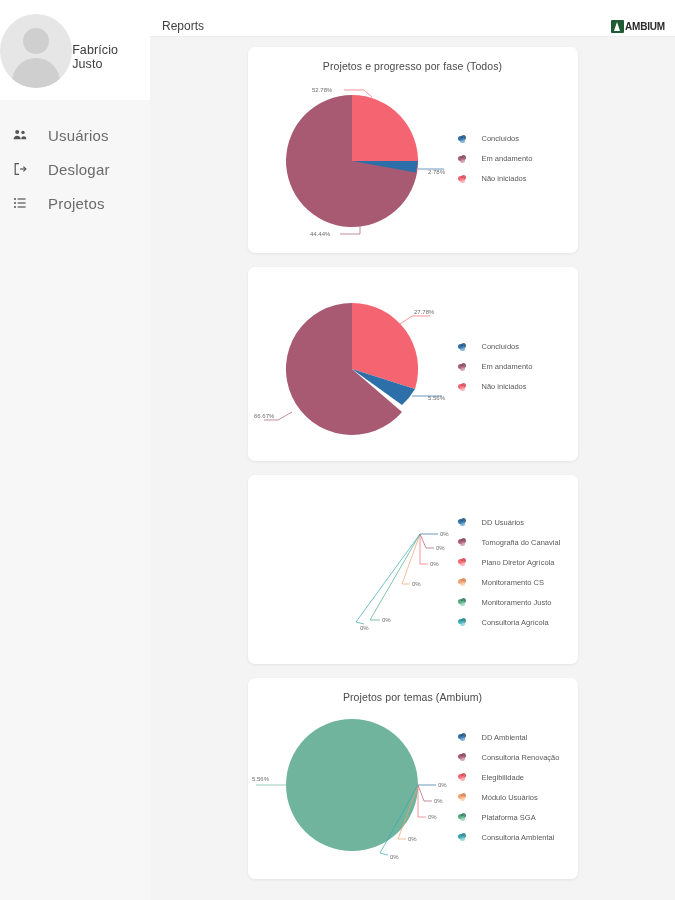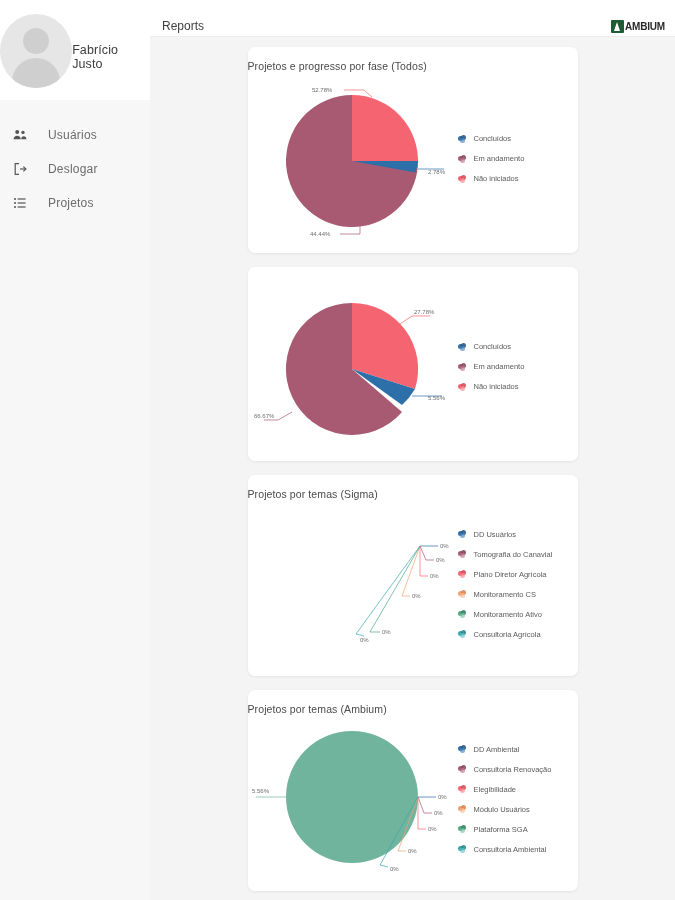--- a/index.html
+++ b/index.html
@@ -47,21 +47,21 @@
   .nav-item {
     display: flex; align-items: center;
     height: 34px; padding-left: 11px; cursor: pointer;
   }
   .nav-icon {
     width: 18px; height: 18px; flex: 0 0 18px;
     display: flex; align-items: center; justify-content: center;
     color: #555;
   }
   .nav-label {
-    margin-left: 19px; font-size: 12px; color: #6b6b6b; letter-spacing: .2px;
+    margin-left: 19px; font-size: 15px; color: #6b6b6b; letter-spacing: .2px;
   }
 
   
   .main { flex: 1; height: 900px; display: flex; flex-direction: column; }
   .topbar {
     height: 37px; background: #ffffff;
     display: flex; align-items: center; justify-content: space-between;
     padding: 16px 10px 0 12px;
     border-bottom: 1px solid #ececec;
     flex: 0 0 37px;
@@ -86,27 +86,27 @@
   .content { flex: 1; overflow: hidden; padding: 10px 0 0 0; }
 
   .card {
     width: 330px; margin: 0 auto 14px auto;
     background: #ffffff;
     border-radius: 7px;
     box-shadow: 0 1px 3px rgba(0,0,0,0.07);
     padding: 13px 0 12px 0;
   }
   .card-title {
-    text-align: left; font-size: 10.5px; color: #4a4a4a; letter-spacing: .1px;
+    text-align: center; font-size: 10.5px; color: #4a4a4a; letter-spacing: .1px;
   }
   .card-body { display: flex; align-items: center; margin-top: 4px; }
   .plot { width: 208px; flex: 0 0 208px; display: flex; justify-content: center; }
   .legend { flex: 1; padding-left: 2px; }
   .legend-row {
-    display: flex; align-items: center; gap: 8px; height: 20px;
+    display: flex; align-items: center; gap: 16px; height: 20px;
   }
   .legend-dot {
     width: 8px; height: 8px; flex: 0 0 8px; position: relative;
   }
   .legend-dot i {
     position: absolute; border-radius: 50%;
   }
   .legend-dot i.a { left: 0; top: 1px; width: 5px; height: 5px; }
   .legend-dot i.b { left: 3px; top: 0; width: 5px; height: 5px; opacity: .85; }
   .legend-dot i.c { left: 2px; top: 3px; width: 5px; height: 5px; opacity: .7; }
@@ -274,21 +274,20 @@
                   <i class="b" style="background:#d14452"></i>
                   <i class="c" style="background:#ff8e96"></i>
               </span>
               <span class="legend-label">Não iniciados</span>
             </div>
           </div>
         </div>
       </div>
 
       <div class="card">
-        <div class="card-title">Projetos por temas (Sigma)</div>
         <div class="card-body">
           <div class="plot">
             <svg width="200" height="160" viewBox="0 0 200 160">
 
               <path d="M168 42 L186 42" stroke="#2d6fa8" stroke-width=".7" fill="none"></path>
               <text class="pct" x="188" y="44">0%</text>
               <path d="M168 42 L174 56 L182 56" stroke="#a85a72" stroke-width=".7" fill="none"></path>
               <text class="pct" x="184" y="58">0%</text>
               <path d="M168 42 L168 72 L176 72" stroke="#f56571" stroke-width=".7" fill="none"></path>
               <text class="pct" x="178" y="74">0%</text>
@@ -332,21 +331,21 @@
                   <i class="c" style="background:#ffbd96"></i>
               </span>
               <span class="legend-label">Monitoramento CS</span>
             </div>
             <div class="legend-row">
               <span class="legend-dot">
                 <i class="a" style="background:#4fa882"></i>
                   <i class="b" style="background:#2f7d5c"></i>
                   <i class="c" style="background:#7fc9a6"></i>
               </span>
-              <span class="legend-label">Monitoramento Ativo</span>
+              <span class="legend-label">Monitoramento Justo</span>
             </div>
             <div class="legend-row">
               <span class="legend-dot">
                 <i class="a" style="background:#3aa7b0"></i>
                   <i class="b" style="background:#237f87"></i>
                   <i class="c" style="background:#68c8cf"></i>
               </span>
               <span class="legend-label">Consultoria Agrícola</span>
             </div>
           </div>

